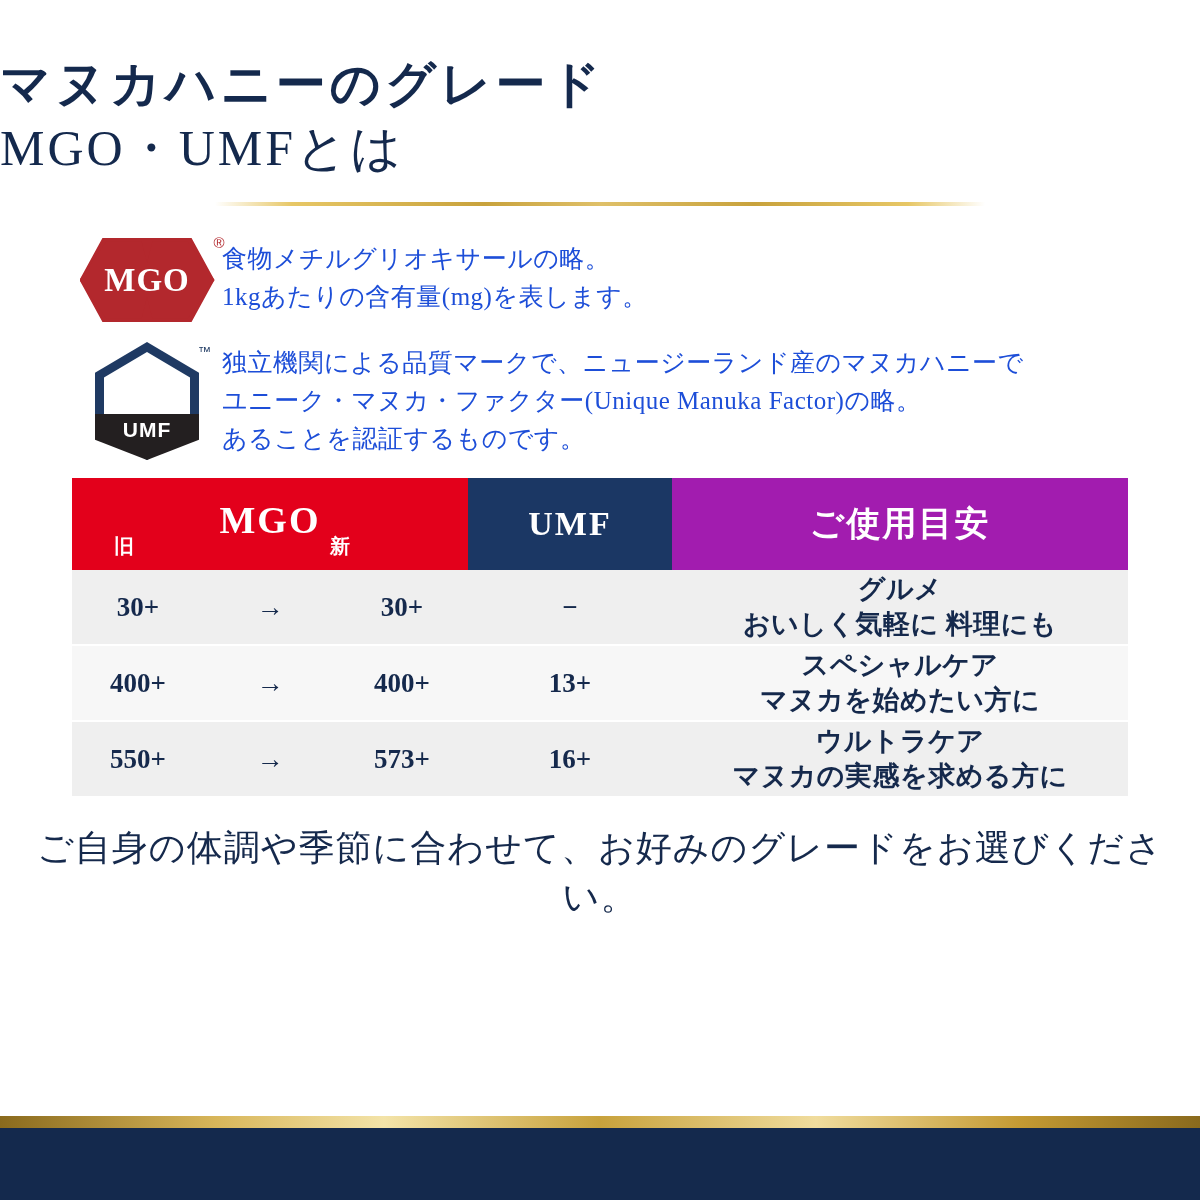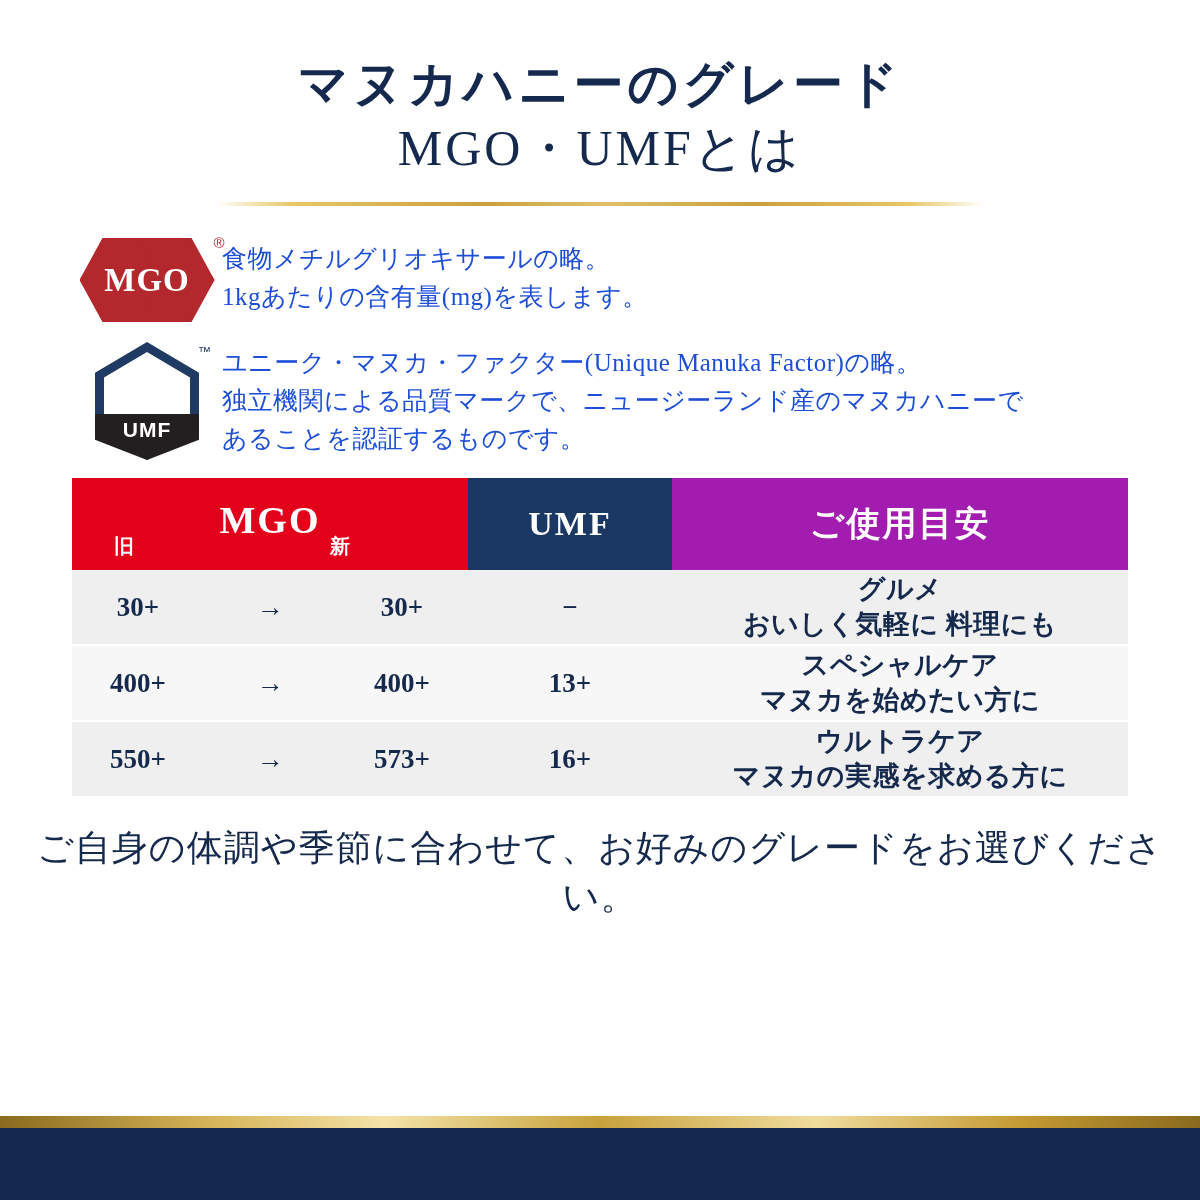--- a/index.html
+++ b/index.html
@@ -12,21 +12,21 @@
     background: #ffffff;
     font-family: "Liberation Serif", "DejaVu Serif", serif;
     color: #13294b;
     overflow: hidden;
     position: relative;
   }
 
   
   .header {
     padding-top: 52px;
-    text-align: center;
+    text-align: left;
   }
   .title-line {
     font-size: 50px;
     letter-spacing: 4px;
     line-height: 1.28;
     font-weight: 700;
     color: #14294d;
   }
   .title-line-2 {
     font-size: 50px;
@@ -292,22 +292,22 @@
     <div class="def-logo">
       <div class="umf-logo">
         <div class="umf-hex-outer"></div>
         <div class="umf-hex-mid"></div>
         <div class="umf-bottom"></div>
         <div class="umf-label">UMF</div>
         <span class="tm-mark">™</span>
       </div>
     </div>
     <div class="def-text">
+      <div>独立機関による品質マークで、ニュージーランド産のマヌカハニーで</div>
       <div>ユニーク・マヌカ・ファクター(Unique Manuka Factor)の略。</div>
-      <div>独立機関による品質マークで、ニュージーランド産のマヌカハニーで</div>
       <div>あることを認証するものです。</div>
     </div>
   </div>
 
 </div>
 
 <div class="table-wrap">
   <table class="grade">
     <thead>
       <tr>

